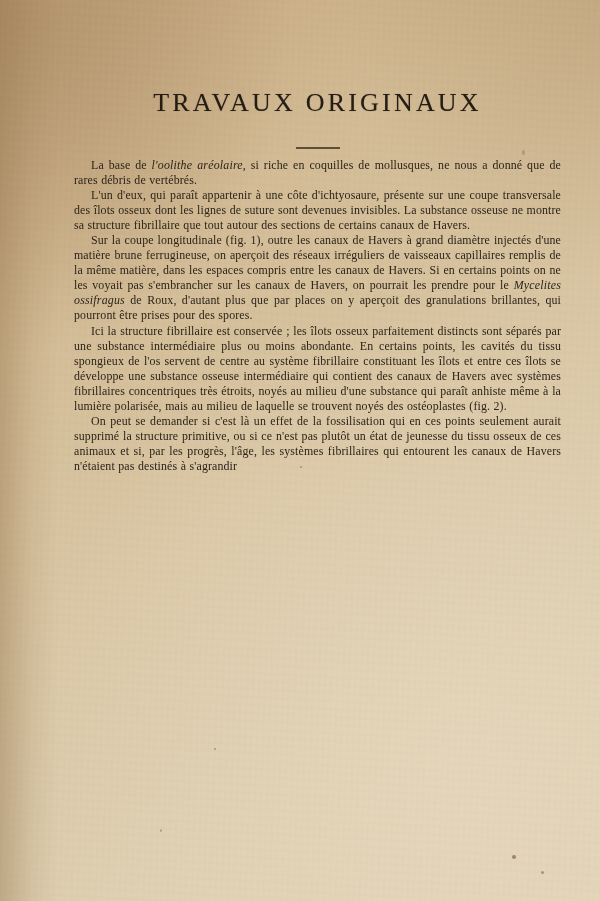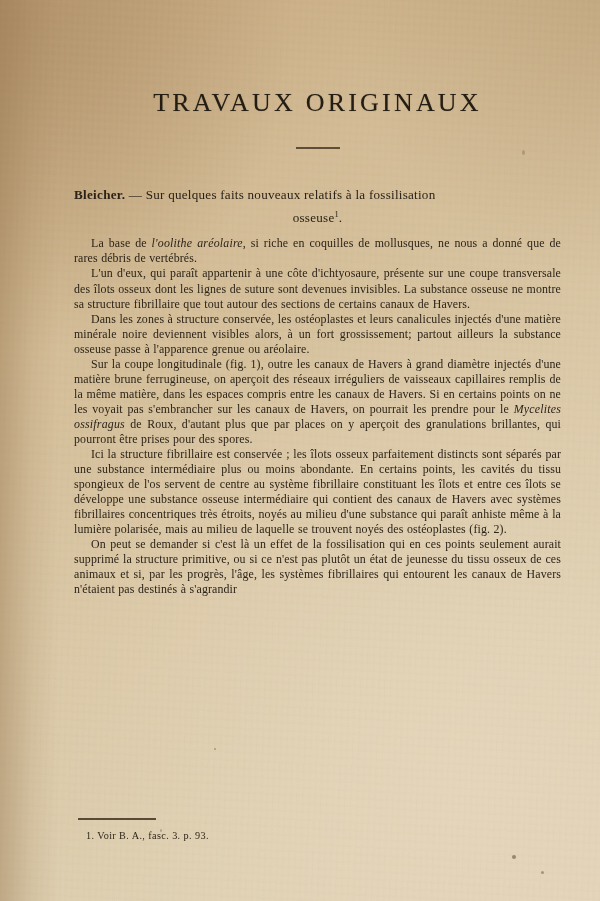--- a/index.html
+++ b/index.html
@@ -161,35 +161,24 @@
   <div class="speck" style="left:522px; top:150px; width:3px; height:5px; background:rgba(110,84,52,0.30);"></div>
   <div class="speck" style="left:300px; top:466px; width:2px; height:2px; background:rgba(90,66,38,0.40);"></div>
   <div class="speck" style="left:214px; top:748px; width:2px; height:2px; background:rgba(90,66,38,0.40);"></div>
   <div class="speck" style="left:160px; top:829px; width:2px; height:3px; background:rgba(90,66,38,0.33);"></div>
 
   <div id="content">
 
     <h1 class="doc-title">TRAVAUX ORIGINAUX</h1>
     <div class="title-rule"></div>
 
-    <div class="article-head">
-      <span class="author-name">Bleicher.</span>
-      <span>—</span>
-      <span>Sur quelques faits nouveaux relatifs à la fossilisation</span>
-      <span class="head-line2"><span>osseuse</span><span class="fn-ref">1</span>.</span>
-    </div>
 
     <div class="body-block">
       <p class="para" id="p0">La base de <i>l'oolithe aréolaire</i>, si riche en coquilles de mollusques, ne nous a donné que de rares débris de vertébrés.</p>
       <p class="para">L'un d'eux, qui paraît appartenir à une côte d'ichtyosaure, présente sur une coupe transversale des îlots osseux dont les lignes de suture sont devenues invisibles. La substance osseuse ne montre sa structure fibrillaire que tout autour des sections de certains canaux de Havers.</p>
-      <p class="para">Dans les zones à structure conservée, les ostéoplastes et leurs canalicules injectés d'une matière minérale noire deviennent visibles alors, à un fort grossissement; partout ailleurs la substance osseuse passe à l'apparence grenue ou aréolaire.</p>
       <p class="para" id="p3">Sur la coupe longitudinale (fig. 1), outre les canaux de Havers à grand diamètre injectés d'une matière brune ferrugineuse, on aperçoit des réseaux irréguliers de vaisseaux capillaires remplis de la même matière, dans les espaces compris entre les canaux de Havers. Si en certains points on ne les voyait pas s'embrancher sur les canaux de Havers, on pourrait les prendre pour le <i>Mycelites ossifragus</i> de Roux, d'autant plus que par places on y aperçoit des granulations brillantes, qui pourront être prises pour des spores.</p>
       <p class="para">Ici la structure fibrillaire est conservée ; les îlots osseux parfaitement distincts sont séparés par une substance intermédiaire plus ou moins abondante. En certains points, les cavités du tissu spongieux de l'os servent de centre au système fibrillaire constituant les îlots et entre ces îlots se développe une substance osseuse intermédiaire qui contient des canaux de Havers avec systèmes fibrillaires concentriques très étroits, noyés au milieu d'une substance qui paraît anhiste même à la lumière polarisée, mais au milieu de laquelle se trouvent noyés des ostéoplastes (fig. 2).</p>
       <p class="para">On peut se demander si c'est là un effet de la fossilisation qui en ces points seulement aurait supprimé la structure primitive, ou si ce n'est pas plutôt un état de jeunesse du tissu osseux de ces animaux et si, par les progrès, l'âge, les systèmes fibrillaires qui entourent les canaux de Havers n'étaient pas destinés à s'agrandir</p>
     </div>
 
-    <div id="footnote">
-      <div class="footnote-rule"></div>
-      <p class="footnote-text">1. Voir B. A., fasc. 3. p. 93.</p>
-    </div>
 
   </div>
 </div>
 
 </body></html>

